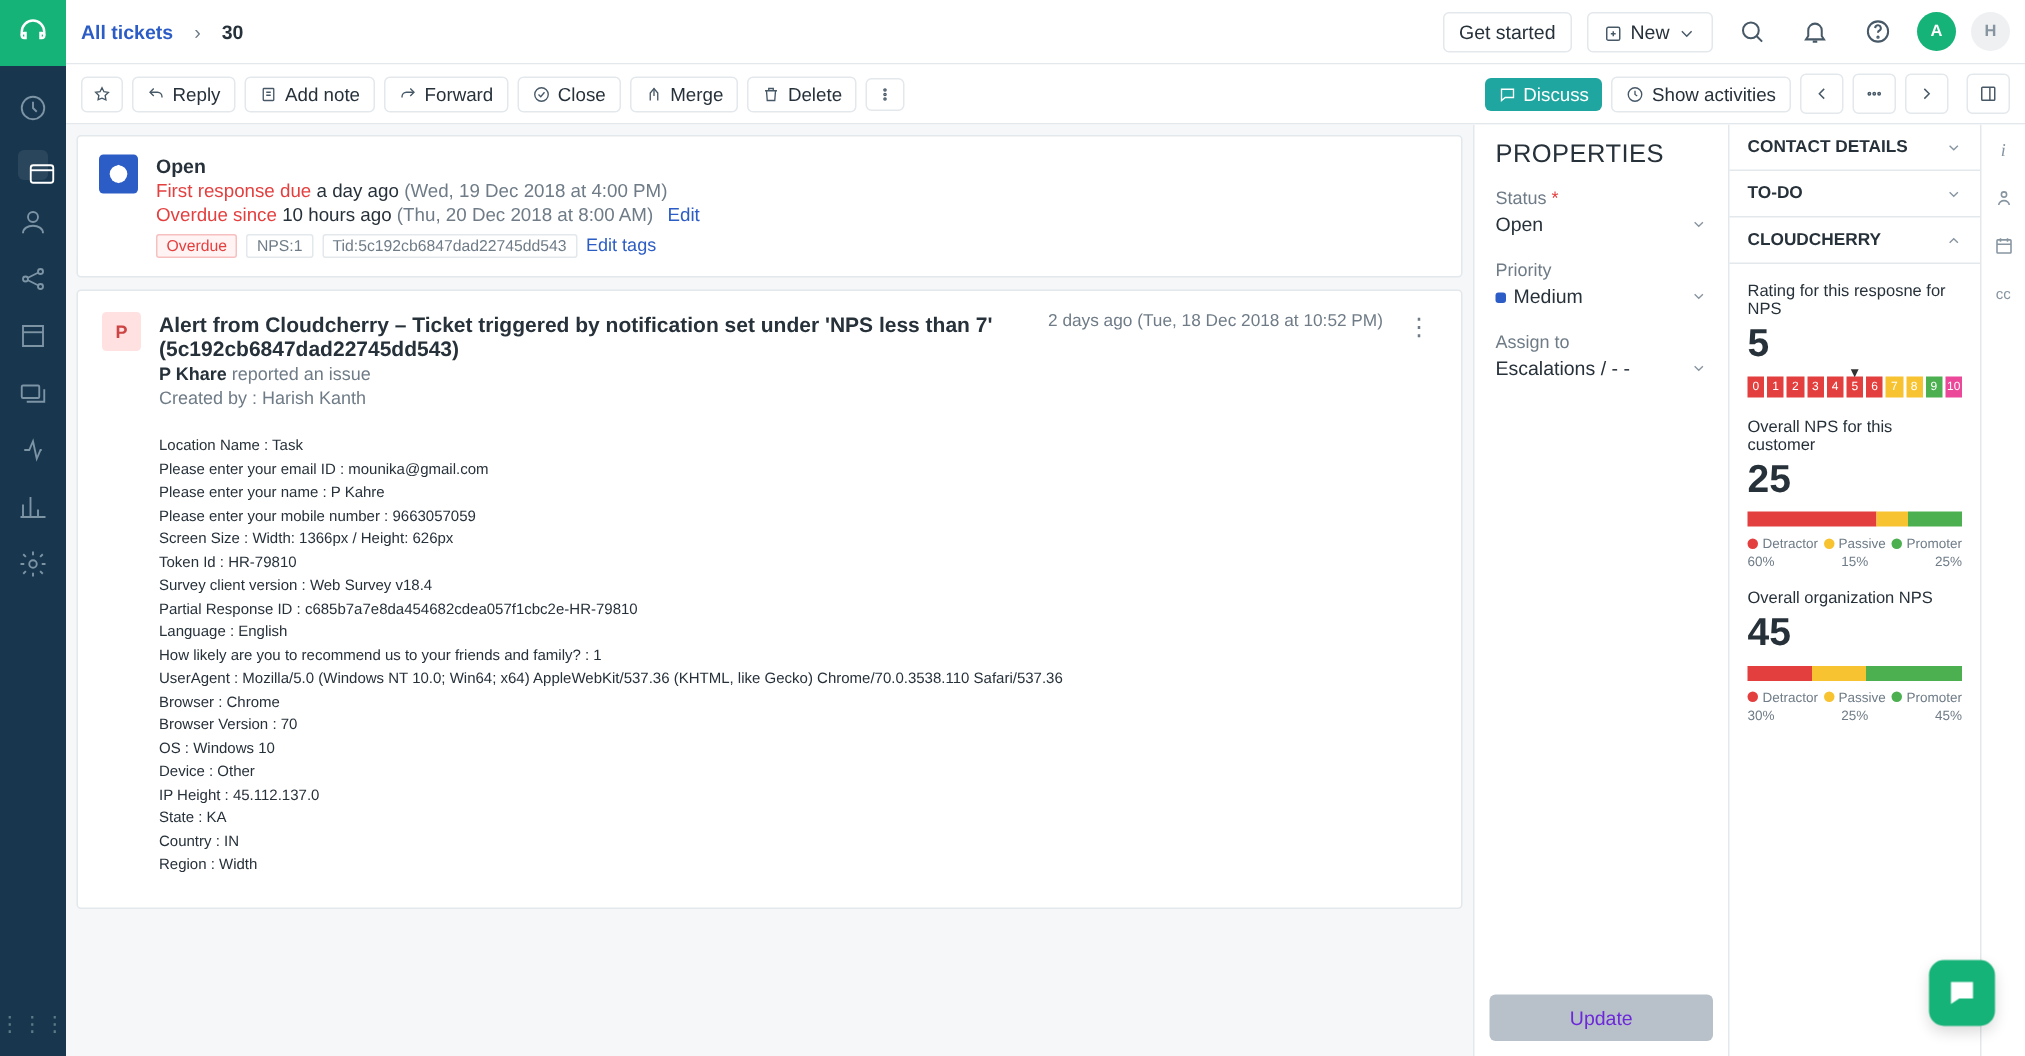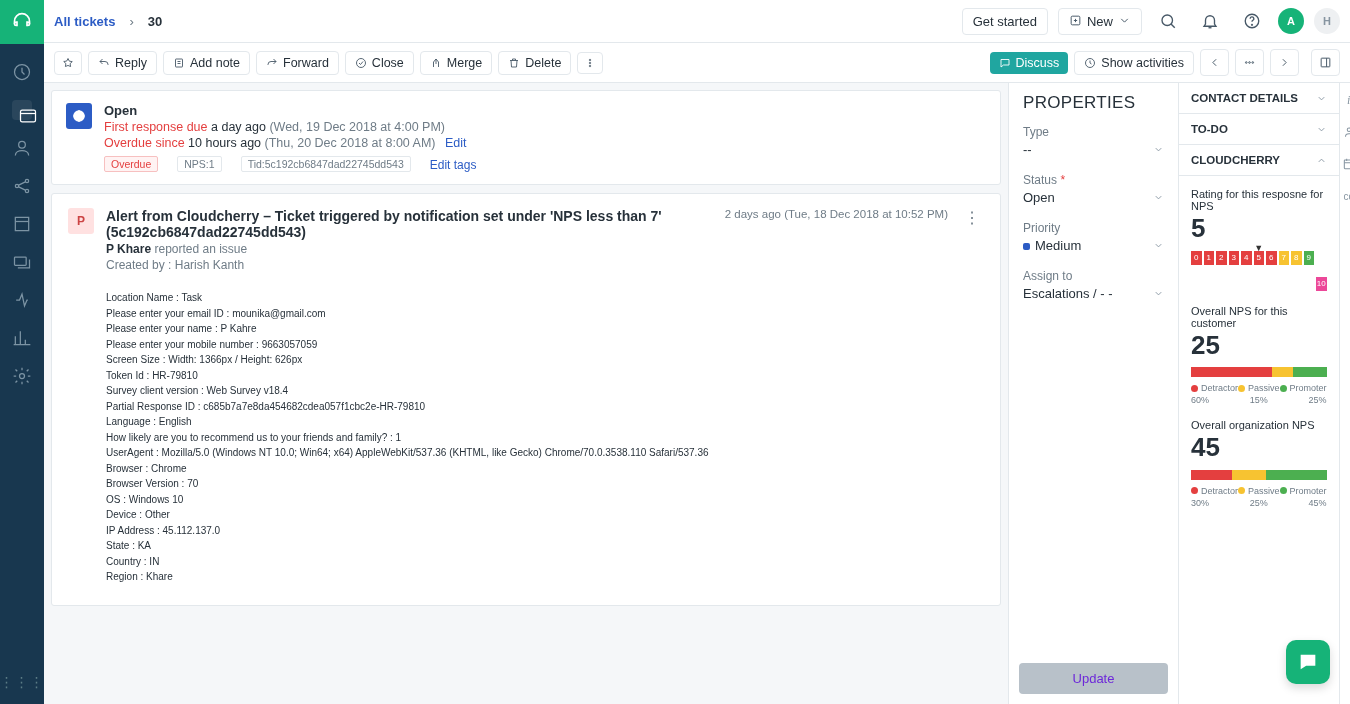--- a/index.html
+++ b/index.html
@@ -33,21 +33,21 @@
 
   
   .maincol{flex:1;display:flex;flex-direction:column;background:var(--white);}
 
   
   .topbar{height:43px;border-bottom:1px solid var(--border);display:flex;align-items:center;padding:0 10px;gap:10px;}
   .crumb{color:var(--link);font-weight:600;font-size:13px;}
   .crumb-sep{color:var(--muted);padding:0 4px;}
   .crumb-last{color:var(--text);font-weight:600;}
   .topbar-spacer{flex:1;}
-  .btn{background:#fff;border:1px solid var(--border);border-radius:4px;padding:5px 10px;font-size:13px;color:var(--text);display:flex;align-items:flex-start;gap:5px;cursor:pointer;}
+  .btn{background:#fff;border:1px solid var(--border);border-radius:4px;padding:5px 10px;font-size:13px;color:var(--text);display:flex;align-items:flex-end;gap:5px;cursor:pointer;}
   .btn svg{width:13px;height:13px;stroke:#475867;fill:none;stroke-width:1.8;}
   .top-icn{width:32px;height:32px;display:flex;align-items:center;justify-content:center;color:#475867;}
   .top-icn svg{width:18px;height:18px;stroke:#475867;fill:none;stroke-width:1.8;}
   .avatar{width:26px;height:26px;border-radius:50%;display:flex;align-items:center;justify-content:center;font-size:11px;font-weight:600;}
   .avatar.a{background:#16b378;color:#fff;}
   .avatar.b{background:#eef0f2;color:#8795a1;}
 
   
   .toolbar{height:40px;border-bottom:1px solid var(--border);display:flex;align-items:center;padding:0 10px;gap:6px;background:#fff;}
   .tool{display:flex;align-items:center;gap:5px;border:1px solid var(--border);border-radius:4px;padding:4px 9px;font-size:12.5px;color:var(--text);cursor:pointer;background:#fff;}
@@ -67,21 +67,21 @@
   .ticket-meta{display:flex;gap:12px;padding:12px 14px;}
   .ic-box{width:26px;height:26px;background:#2c5cc5;border-radius:3px;display:flex;align-items:center;justify-content:center;flex-shrink:0;}
   .ic-box svg{width:14px;height:14px;fill:#fff;}
   .meta-body{flex:1;}
   .meta-title{font-weight:600;font-size:13px;color:var(--text);}
   .meta-line{font-size:12.5px;margin-top:2px;}
   .meta-line .label-r{color:var(--red);}
   .meta-line .ago{color:var(--text);}
   .meta-line .paren{color:var(--muted);}
   .meta-line .edit{color:var(--link);margin-left:6px;}
-  .tagrow{display:flex;gap:19px;align-items:flex-end;margin-top:6px;}
+  .tagrow{display:flex;gap:6px;align-items:flex-start;margin-top:6px;}
   .tag{font-size:10.5px;border:1px solid var(--border);border-radius:2px;padding:1px 6px;color:var(--muted);}
   .tag.red{border-color:#f7c0c0;color:var(--red);background:#fff3f3;}
   .edit-tags{color:var(--link);font-size:12px;}
 
   .msg{padding:14px 16px 20px 16px;}
   .msg-head{display:flex;gap:12px;}
   .avatar-sq{width:26px;height:26px;border-radius:3px;background:#ffe1e1;color:#c44;display:flex;align-items:center;justify-content:center;font-size:12px;font-weight:600;flex-shrink:0;}
   .msg-title{font-weight:700;font-size:14px;color:var(--text);}
   .msg-sub{font-size:12px;color:var(--muted);margin-top:2px;}
   .msg-sub b{color:var(--text);font-weight:600;}
@@ -96,21 +96,21 @@
   .prop{padding:6px 14px 10px;}
   .prop-label{font-size:12px;color:var(--muted);}
   .prop-label .req{color:var(--red);}
   .prop-val{display:flex;align-items:center;justify-content:space-between;font-size:13px;margin-top:3px;}
   .prop-val .dot{width:7px;height:7px;border-radius:2px;margin-right:5px;display:inline-block;}
   .prop-val svg{width:11px;height:11px;stroke:#8795a1;fill:none;stroke-width:2;}
   .props-footer{margin-top:auto;padding:10px;}
   .update-btn{width:100%;background:#b8c1c9;color:#6d28d9;border:none;border-radius:4px;padding:8px 0;font-size:13px;cursor:pointer;}
 
   
-  .rpanel{width:172px;border-left:1px solid var(--border);background:#fff;display:flex;}
+  .rpanel{width:198px;border-left:1px solid var(--border);background:#fff;display:flex;}
   .rpanel-main{flex:1;font-size:12px;}
   .rrow{border-bottom:1px solid var(--border);padding:9px 12px;display:flex;align-items:center;justify-content:space-between;font-size:11.5px;color:var(--text);font-weight:600;}
   .rrow svg{width:11px;height:11px;stroke:#8795a1;fill:none;stroke-width:2;}
   .cc-body{padding:10px 12px 16px;}
   .cc-label{font-size:11px;color:var(--text);margin-top:2px;}
   .big{font-size:26px;font-weight:700;color:var(--text);line-height:1.1;margin:2px 0 8px;}
   .scale{display:flex;gap:2px;margin-bottom:12px;position:relative;}
   .scale .cell{flex:1;height:14px;display:flex;align-items:center;justify-content:center;font-size:8px;color:#fff;}
   .scale .ptr{position:absolute;top:-8px;font-size:9px;color:#333;}
   .bar{display:flex;height:10px;margin-bottom:6px;}
@@ -370,41 +370,32 @@
               <div>Token Id : HR-79810</div>
               <div>Survey client version : Web Survey v18.4</div>
               <div>Partial Response ID : c685b7a7e8da454682cdea057f1cbc2e-HR-79810</div>
               <div>Language : English</div>
               <div>How likely are you to recommend us to your friends and family? : 1</div>
               <div>UserAgent : Mozilla/5.0 (Windows NT 10.0; Win64; x64) AppleWebKit/537.36 (KHTML, like Gecko) Chrome/70.0.3538.110 Safari/537.36</div>
               <div>Browser : Chrome</div>
               <div>Browser Version : 70</div>
               <div>OS : Windows 10</div>
               <div>Device : Other</div>
-              <div>IP Address : 45.112.137.0</div>
+              <div>IP Height : 45.112.137.0</div>
               <div>State : KA</div>
               <div>Country : IN</div>
-              <div>Region : Khare</div>
+              <div>Region : Width</div>
             </div>
         </div>
       </div>
 
     </div>
 
     <div class="props">
       <div class="props-h">PROPERTIES</div>
-      <div class="prop">
-        <div class="prop-label">Type</div>
-        <div class="prop-val">
-            <span>--</span>
-            <svg viewBox="0 0 24 24">
-              <path d="M6 9l6 6 6-6"></path>
-            </svg>
-          </div>
-      </div>
       <div class="prop">
         <div class="prop-label"><span>Status</span> <span class="req">*</span></div>
         <div class="prop-val">
             <span>Open</span>
             <svg viewBox="0 0 24 24">
               <path d="M6 9l6 6 6-6"></path>
             </svg>
           </div>
       </div>
       <div class="prop">
@@ -457,21 +448,21 @@
               <div class="cell" style="background: rgb(228, 63, 63);">0</div>
               <div class="cell" style="background: rgb(228, 63, 63);">1</div>
               <div class="cell" style="background: rgb(228, 63, 63);">2</div>
               <div class="cell" style="background: rgb(228, 63, 63);">3</div>
               <div class="cell" style="background: rgb(228, 63, 63);">4</div>
               <div class="cell" style="background: rgb(228, 63, 63);">5</div>
               <div class="cell" style="background: rgb(228, 63, 63);">6</div>
               <div class="cell" style="background: rgb(247, 195, 49);">7</div>
               <div class="cell" style="background: rgb(247, 195, 49);">8</div>
               <div class="cell" style="background: rgb(76, 175, 80);">9</div>
-              <div class="cell" style="background: #ec4899; margin-top: 26px;">10</div>
+              <div class="cell" style="background: #ec4899;">10</div>
               <div class="ptr" style="left: 50%; transform: translateX(-50%);">▼</div>
             </div>
 
           <div class="sect">
             <div class="cc-label">Overall NPS for this customer</div>
             <div class="big">25</div>
             <div class="bar">
               <div style="background: rgb(228, 63, 63); width: 60%;"></div>
               <div style="background: rgb(247, 195, 49); width: 15%;"></div>
               <div style="background: rgb(76, 175, 80); width: 25%;"></div>

